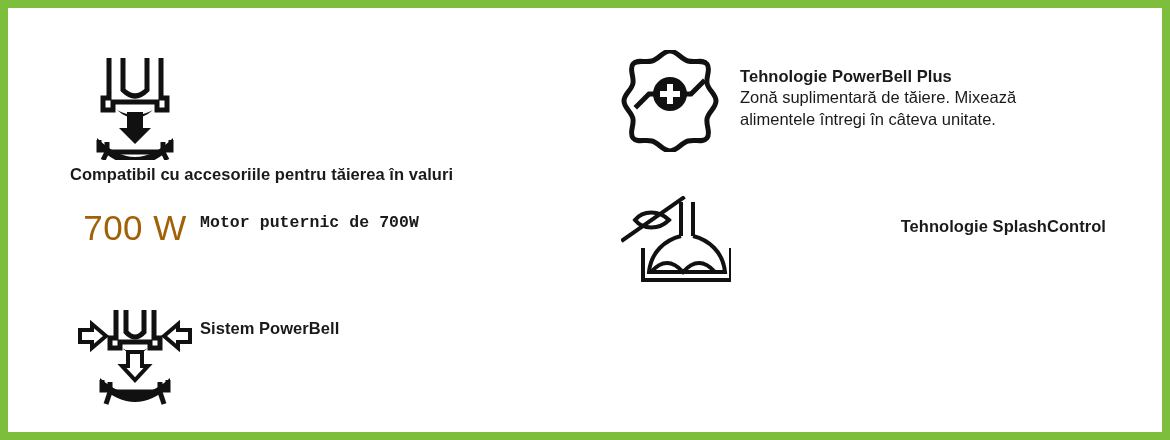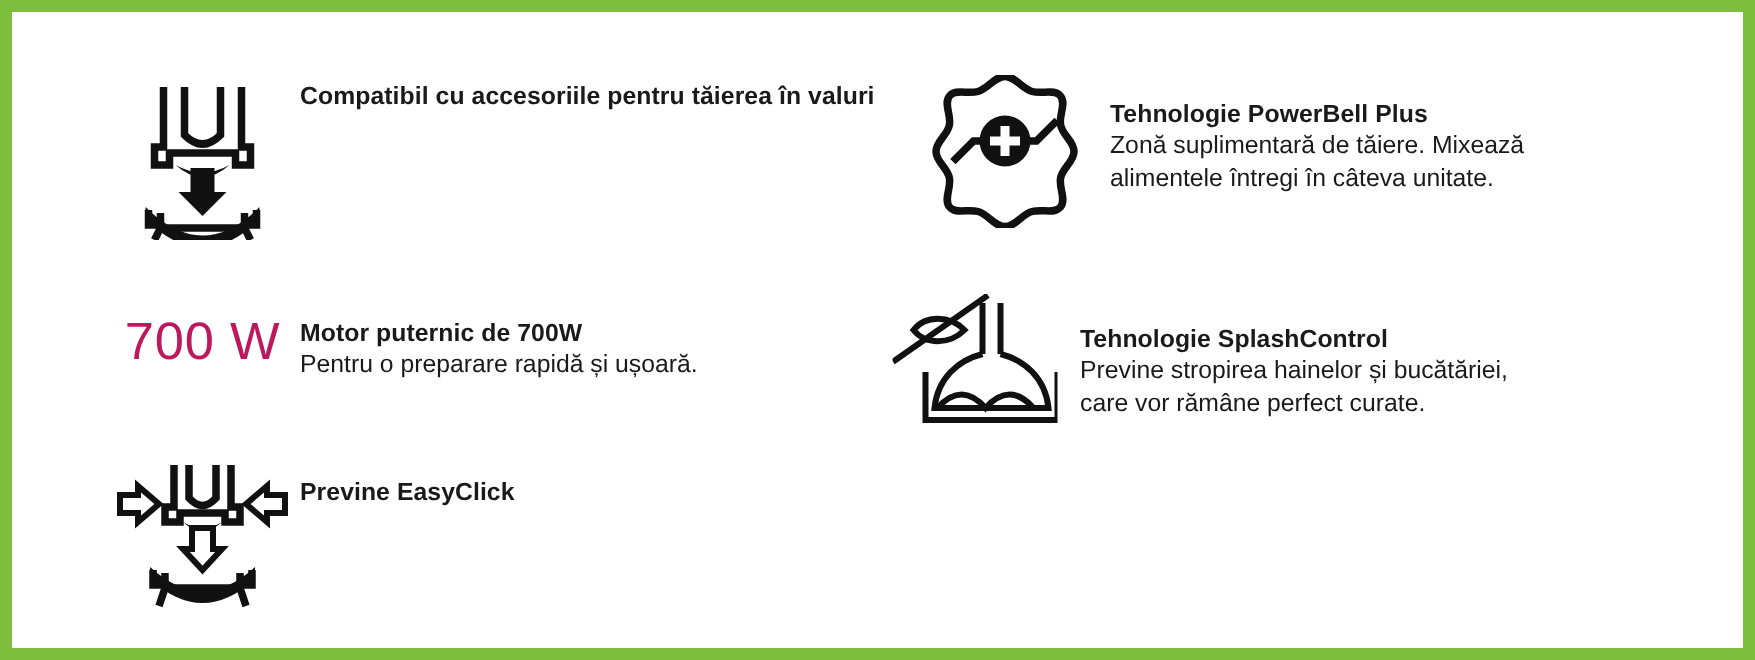--- a/index.html
+++ b/index.html
@@ -49,42 +49,42 @@
   .feature-desc {
     font-size: 16.5px;
     font-weight: normal;
     color: #1a1a1a;
     line-height: 21.5px;
     white-space: pre-line;
   }
   .watt-badge {
     font-size: 35px;
     font-weight: normal;
-    color: #be185d;
+    color: #a16207;
     letter-spacing: 0.5px;
     line-height: 1;
     white-space: pre;
   }
 
   
-  #feature-wavecut      { left: 62px;  top: 42px;  width: 520px; }
+  #feature-wavecut      { left: 62px;  top: 42px;  width: 520px; flex-direction: column; }
   #feature-powerbell    { left: 592px; top: 42px;  width: 500px; }
   #feature-motor        { left: 62px;  top: 196px; width: 520px; }
-  #feature-splash       { left: 572px; top: 188px; width: 500px; }
+  #feature-splash       { left: 598px; top: 188px; width: 500px; text-align: right; }
   #feature-easyclick    { left: 62px;  top: 300px; width: 520px; }
 
   #feature-wavecut  .feature-icon { width: 130px; }
   #feature-powerbell .feature-icon { width: 140px; }
   #feature-motor .feature-icon { width: 130px; }
   #feature-splash .feature-icon { width: 140px; }
   #feature-easyclick .feature-icon { width: 130px; }
 
   #feature-wavecut  .feature-text { padding-top: 4px; }
   #feature-powerbell .feature-text { padding-top: 16px; }
-  #feature-motor .feature-text { padding-top: 8px; }
+  #feature-motor .feature-text { padding-top: 8px; font-family: Liberation Mono, monospace; }
   #feature-splash .feature-text { padding-top: 20px; }
   #feature-easyclick .feature-text { padding-top: 10px; }
 
   #feature-motor .feature-icon { padding-top: 6px; }
 </style>
 </head>
 <body>
 
 <div id="infographic">
   <div class="grid">
@@ -158,21 +158,20 @@
 alimentele întregi în câteva unitate.</div>
       </div>
     </div>
 
     <div class="feature" id="feature-motor">
       <div class="feature-icon">
         <span class="watt-badge">700 W</span>
       </div>
       <div class="feature-text">
         <div class="feature-title">Motor puternic de 700W</div>
-        <div class="feature-desc">Pentru o preparare rapidă și ușoară.</div>
       </div>
     </div>
 
     <div class="feature" id="feature-splash">
       <div class="feature-icon">
         <svg width="110" height="92" viewBox="0 0 110 92" xmlns="http://www.w3.org/2000/svg">
           <g fill="none" stroke="#111111" stroke-width="4" stroke-linejoin="miter" stroke-linecap="butt">
 
             <path d="M60 6 L60 40"></path>
             <path d="M72 6 L72 40"></path>
@@ -184,22 +183,20 @@
             <path d="M22 52 L22 84 L110 84 L110 52"></path>
 
             <path d="M14 24 C22 14 38 14 48 24 C38 34 22 34 14 24 Z"></path>
 
             <path d="M2 44 L62 2" stroke-linecap="square"></path>
           </g>
         </svg>
       </div>
       <div class="feature-text">
         <div class="feature-title">Tehnologie SplashControl</div>
-        <div class="feature-desc">Previne stropirea hainelor și bucătăriei,
-care vor rămâne perfect curate.</div>
       </div>
     </div>
 
     <div class="feature" id="feature-easyclick">
       <div class="feature-icon">
         <svg width="118" height="100" viewBox="0 0 118 100" xmlns="http://www.w3.org/2000/svg">
 
           <path d="M4 22 L16 22 L16 16 L30 28 L16 40 L16 34 L4 34 Z" fill="none" stroke="#111111" stroke-width="4" stroke-linejoin="miter"></path>
 
           <path d="M114 22 L102 22 L102 16 L88 28 L102 40 L102 34 L114 34 Z" fill="none" stroke="#111111" stroke-width="4" stroke-linejoin="miter"></path>
@@ -217,18 +214,18 @@
           <g fill="none" stroke="#111111" stroke-width="5" stroke-linejoin="miter">
             <path d="M26 72 L26 82 L34 82 L34 74"></path>
             <path d="M92 72 L92 82 L84 82 L84 74"></path>
             <path d="M34 84 L84 84"></path>
             <path d="M34 84 L30 96"></path>
             <path d="M84 84 L88 96"></path>
           </g>
         </svg>
       </div>
       <div class="feature-text">
-        <div class="feature-title">Previne EasyClick</div>
+        <div class="feature-title">Sistem PowerBell</div>
       </div>
     </div>
 
   </div>
 </div>
 
 </body></html>

